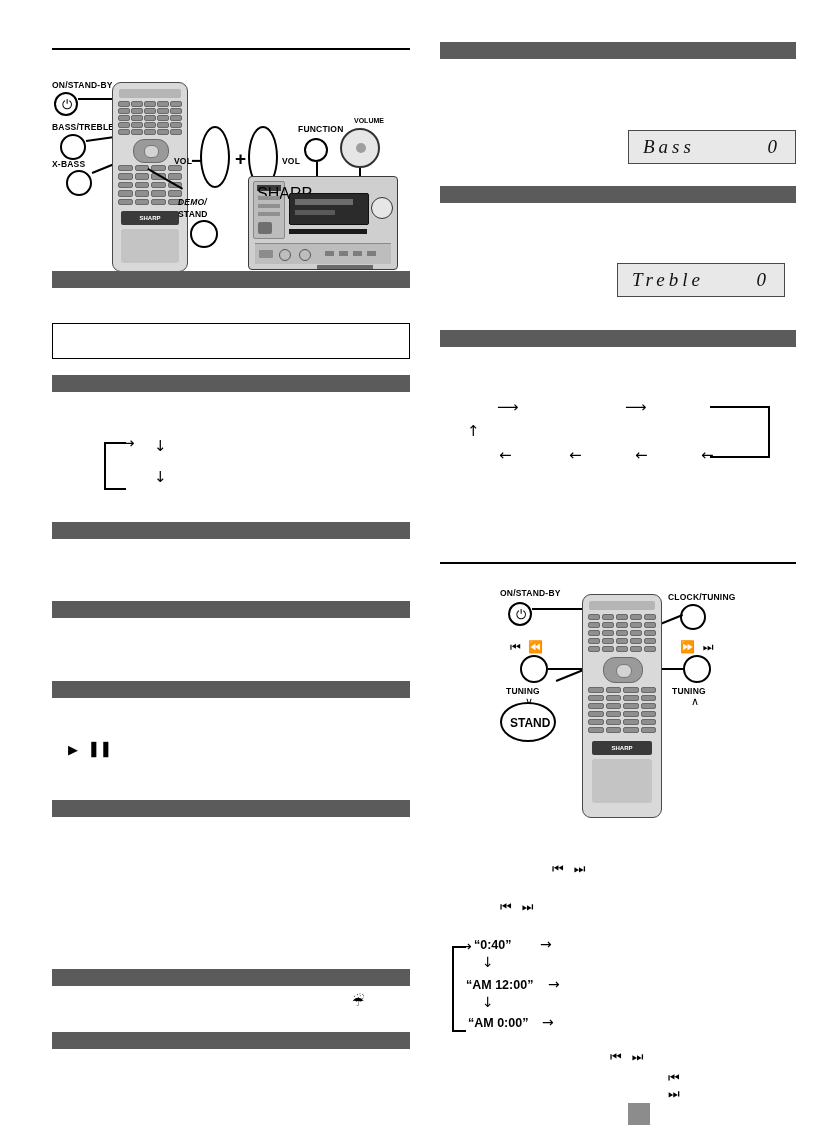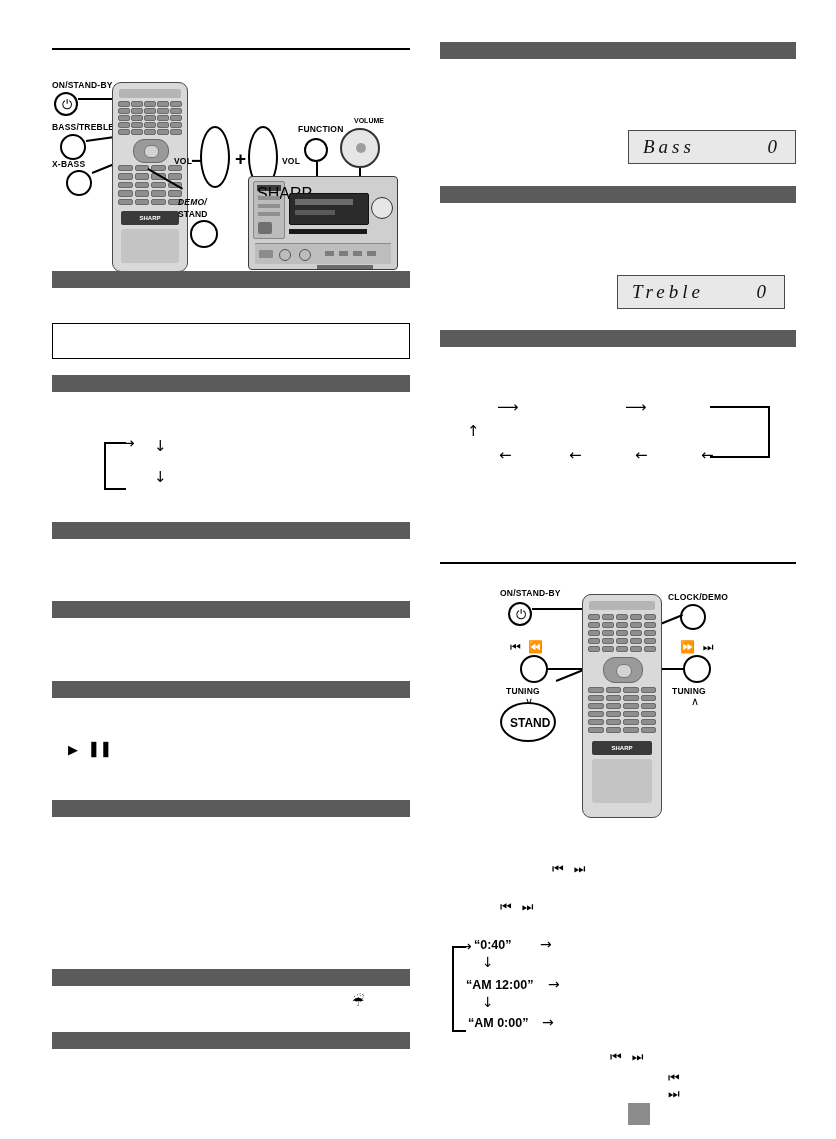--- a/index.html
+++ b/index.html
@@ -355,21 +355,21 @@
   <div class="lcd abs" style="left:628px; top:130px; width:168px; height:34px;">
     <span>Bass</span>
     <span>0</span>
   </div>
 
   <div class="bar-wrap" style="left:440px; top:186px; width:356px;">
     <div class="bar"></div>
     <div class="abs" style="left:8px; top:2px; color:#fff; font-size:10px; font-weight:bold;"></div>
   </div>
 
-  <div class="lcd abs" style="left:617px; top:275px; width:168px; height:34px;">
+  <div class="lcd abs" style="left:617px; top:263px; width:168px; height:34px;">
     <span>Treble</span>
     <span>0</span>
   </div>
 
   <div class="bar-wrap" style="left:440px; top:330px; width:356px;">
     <div class="bar"></div>
     <div class="abs" style="left:8px; top:2px; color:#fff; font-size:10px; font-weight:bold;"></div>
   </div>
 
   <div class="abs" style="left:465px; top:398px; width:310px; height:78px;">
@@ -388,21 +388,21 @@
   <div class="abs" style="left:440px; top:562px; width:356px; height:2px; background:#000;"></div>
 
   <div class="abs" style="left:440px; top:580px; width:356px; height:240px;">
 
     <div class="abs label-small" style="left:60px; top:8px;">ON/STAND-BY</div>
     <div class="circle-outline" style="left:68px; top:22px; width:24px; height:24px;">
       <div class="abs glyph" style="left:6px; top:3px; font-size:13px;">⏻</div>
     </div>
     <div class="leader" style="left:92px; top:28px; width:60px; height:1.5px;"></div>
 
-    <div class="abs label-small" style="left:228px; top:12px;">CLOCK/DEMO</div>
+    <div class="abs label-small" style="left:228px; top:12px;">CLOCK/TUNING</div>
     <div class="circle-outline" style="left:240px; top:24px; width:26px; height:26px;"></div>
     <div class="leader" style="left:198px; top:52px; width:48px; height:1.5px; transform:rotate(-22deg); transform-origin:left center;"></div>
 
     <div class="abs glyph" style="left:70px; top:60px; font-size:12px; letter-spacing:2px;">⏮ ⏪</div>
     <div class="circle-outline" style="left:80px; top:75px; width:28px; height:28px;"></div>
     <div class="abs label-small" style="left:66px; top:106px;">TUNING</div>
     <div class="abs glyph" style="left:85px; top:115px; font-size:11px;">∨</div>
     <div class="leader" style="left:108px; top:88px; width:48px; height:1.5px;"></div>
 
     <div class="abs glyph" style="left:240px; top:60px; font-size:12px; letter-spacing:2px;">⏩ ⏭</div>

